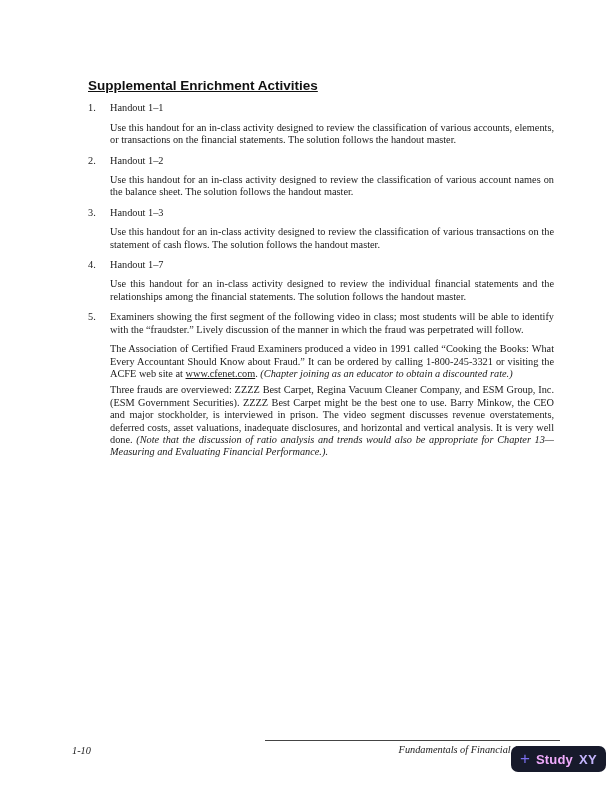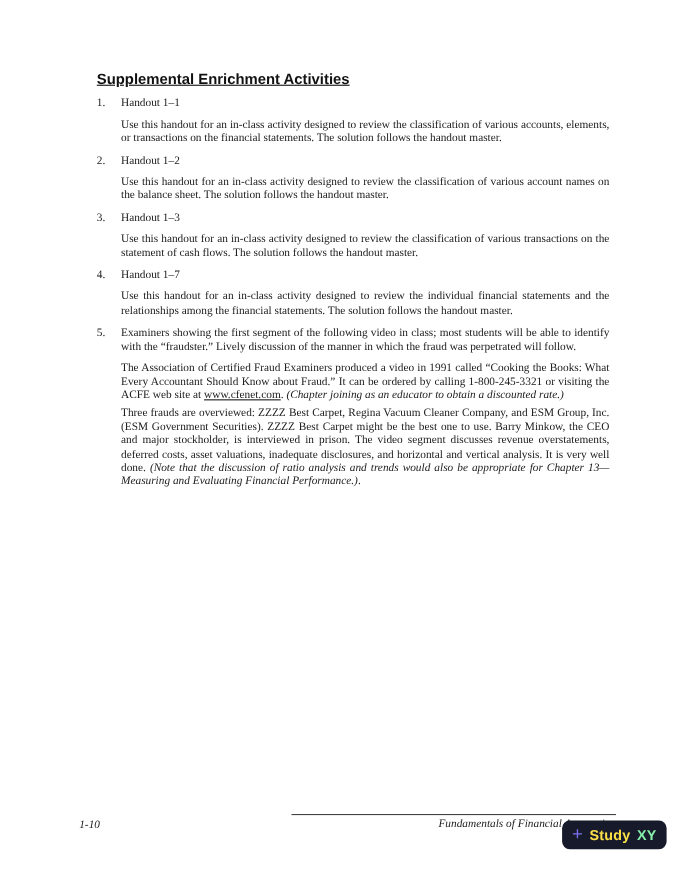--- a/index.html
+++ b/index.html
@@ -8,21 +8,21 @@
     width: 612px;
     height: 792px;
     background: #ffffff;
     font-family: "Liberation Serif", serif;
     color: #1a1a1a;
     overflow: hidden;
   }
   .content {
     position: absolute;
     left: 88px;
-    top: 66px;
+    top: 80px;
     width: 466px;
     font-size: 10.3px;
     line-height: 12.4px;
   }
   .heading {
     font-family: "Liberation Sans", sans-serif;
     font-weight: bold;
     font-size: 13.5px;
     text-decoration: underline;
     margin: 0 0 10px 0;
@@ -87,21 +87,21 @@
     font-family: "Liberation Sans", sans-serif;
     box-sizing: border-box;
   }
   .wm-plus {
     font-size: 17px;
     font-weight: 400;
     line-height: 1;
     transform: translateY(-1px);
   }
   .wm-brand { font-weight: bold; font-size: 13px; letter-spacing: 0.2px; }
-  .wm-study { color: #fde047; }
+  .wm-study { color: #f0abfc; }
 </style>
 </head>
 <body>
 
 <div class="page">
   <div class="content">
 
     <h1 class="heading">Supplemental Enrichment Activities</h1>
 
 
@@ -154,15 +154,15 @@
 
   </div>
 
   <span class="page-number">1-10</span>
   <div class="footer-rule"></div>
   <span class="running-title">Fundamentals of Financial Accounting</span>
 
   <div class="watermark" style="background: rgb(23, 26, 43);">
     <span class="wm-plus" style="color: rgb(123, 111, 240);">+</span>
     <span class="wm-brand wm-study">Study</span>
-    <span class="wm-brand wm-xy" style="color: #86efac;">XY</span>
+    <span class="wm-brand wm-xy" style="color: #c4b5fd;">XY</span>
   </div>
 </div>
 
 </body></html>

